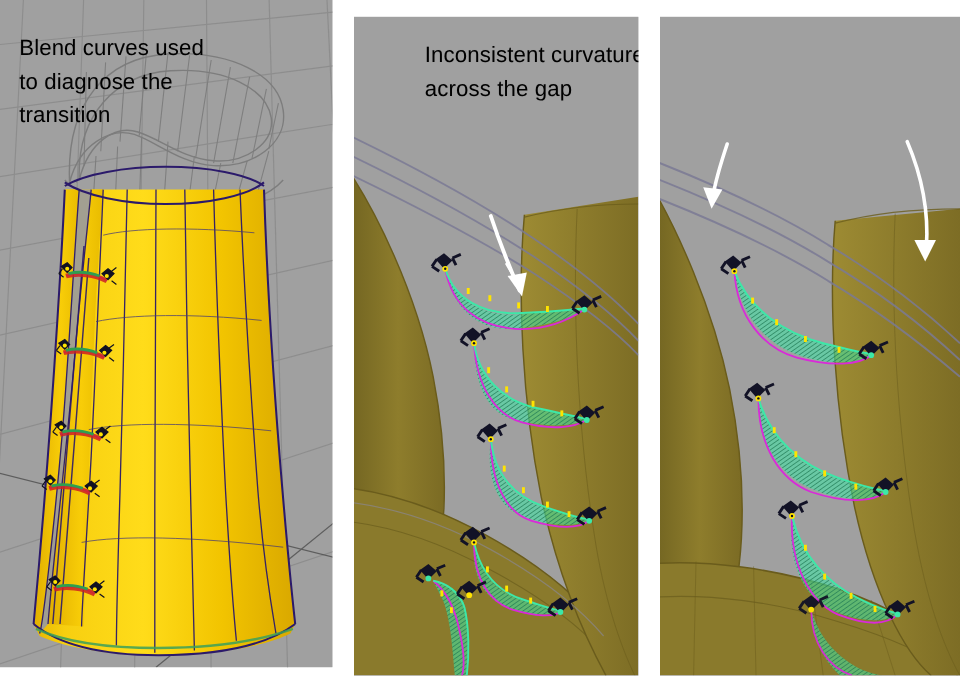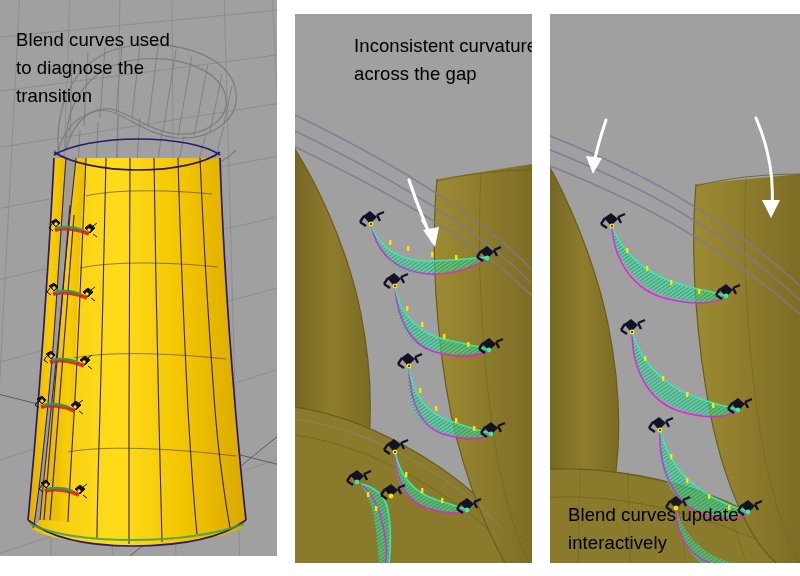--- a/index.html
+++ b/index.html
@@ -586,18 +586,16 @@
               <g transform="translate(126,494)">
                 <path d="M-7,-7 l7,-5 l7,6 l-7,7 Z" fill="#121226"></path>
                 <path d="M-10,-1 l4,-6 M-10,-1 l6,4 M7,-8 l7,-3 M7,-8 l3,6" stroke="#121226" stroke-width="2.4" fill="none"></path>
                 <circle cx="0" cy="0" r="2.4" fill="#ffe400"></circle>
               </g>
             </g>
           </g>
         </g>
       </svg>
 
-      <div class="caption" id="cap-3b">Blend curves update
-interactively</div>
     </div>
   </div>
 
 </div>
 
 </body></html>

